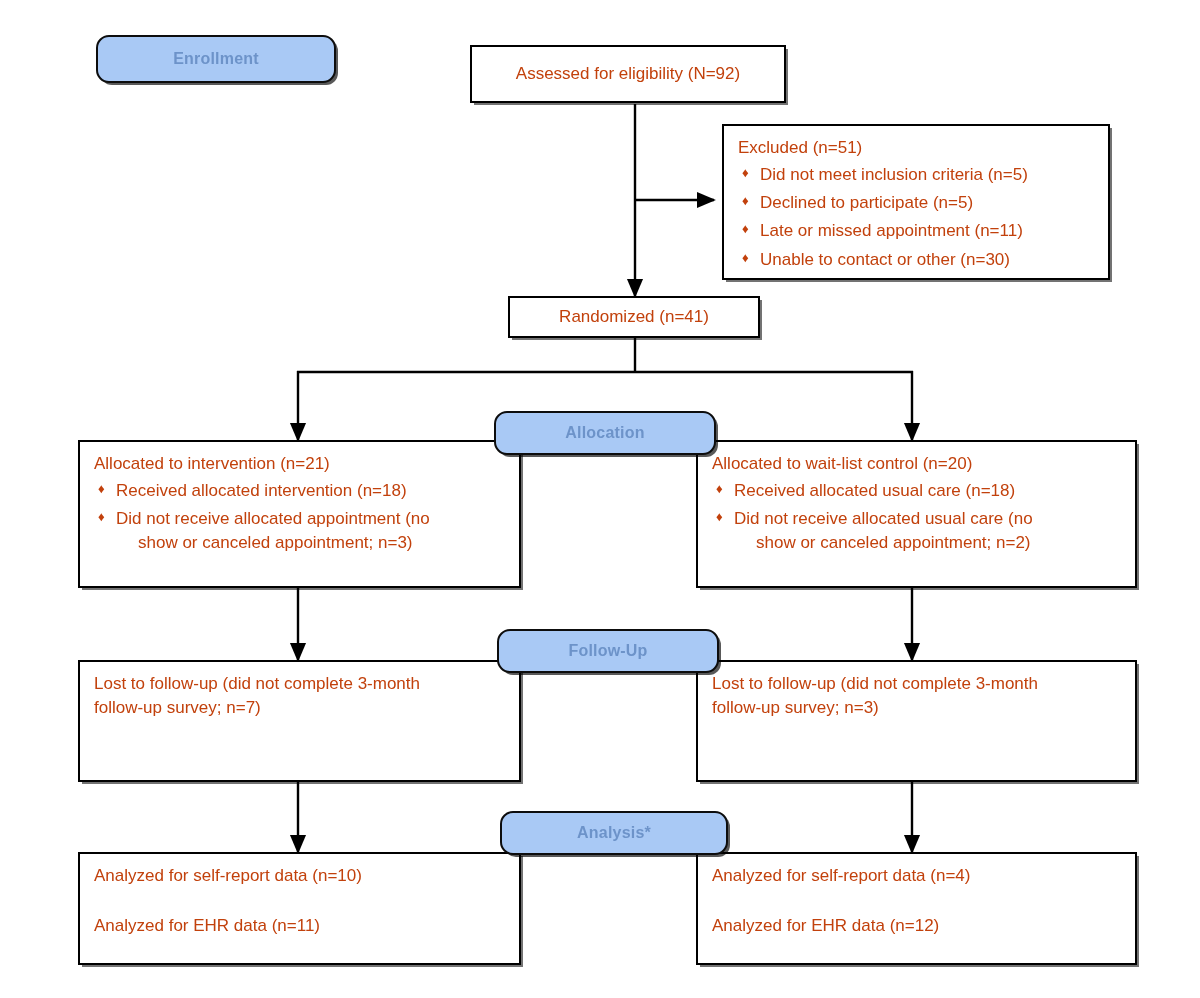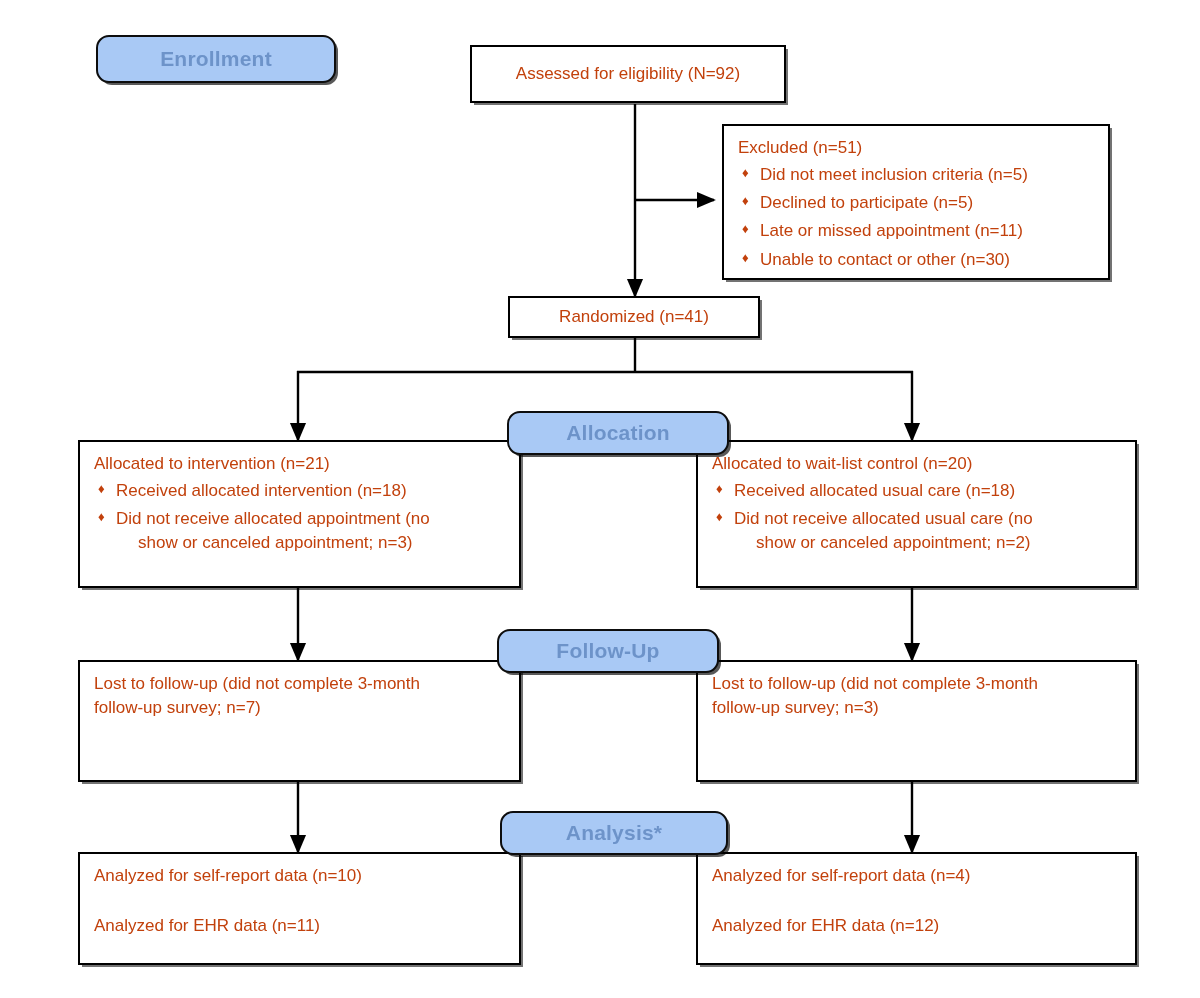--- a/index.html
+++ b/index.html
@@ -86,21 +86,21 @@
   .badge {
     position: absolute;
     box-sizing: border-box;
     background: #a9c9f5;
     border: 2px solid #0d0d0d;
     border-radius: 13px;
     box-shadow: 3px 3px 0 -1px rgba(0,0,0,0.65);
     display: flex;
     align-items: center;
     justify-content: center;
-    font-size: 21px;
+    font-size: 16px;
     font-weight: bold;
     color: #6d93c9;
     letter-spacing: 0.2px;
     z-index: 6;
   }
 </style>
 </head>
 <body>
 
 <div id="canvas">
@@ -227,21 +227,21 @@
     <div class="inner">
       <div class="para">Analyzed for self-report data (n=4)</div>
       <div class="para">Analyzed for EHR data (n=12)</div>
     </div>
   </div>
 
   <div class="badge" style="left:96px; top:35px; width:240px; height:48px;">
     <span>Enrollment</span>
   </div>
 
-  <div class="badge" style="left:507px; top:411px; width:222px; height:44px;">
+  <div class="badge" style="left:494px; top:411px; width:222px; height:44px;">
     <span>Allocation</span>
   </div>
 
   <div class="badge" style="left:497px; top:629px; width:222px; height:44px;">
     <span>Follow-Up</span>
   </div>
 
   <div class="badge" style="left:500px; top:811px; width:228px; height:44px;">
     <span>Analysis*</span>
   </div>

